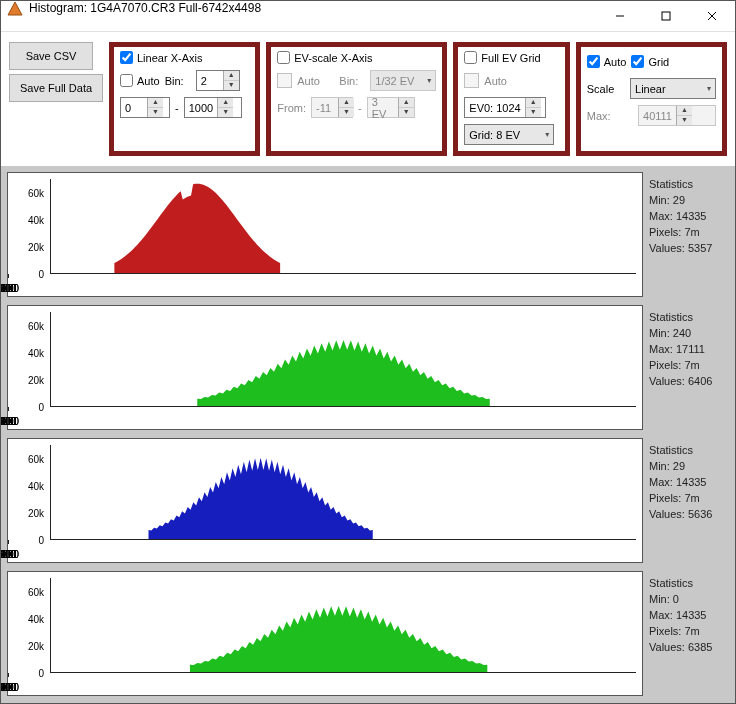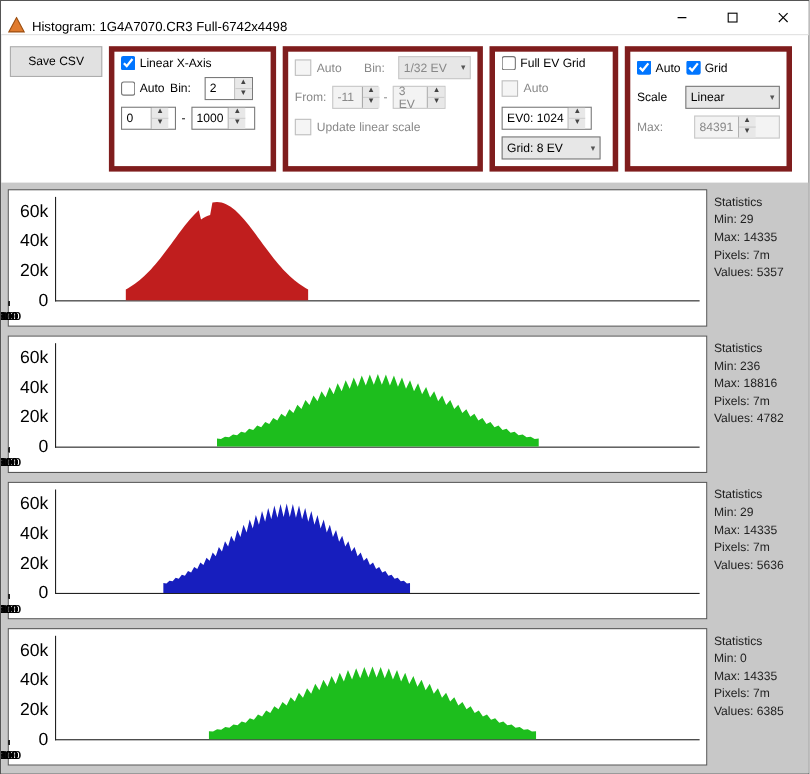--- a/index.html
+++ b/index.html
@@ -1,17 +1,17 @@
 <!DOCTYPE html>
 <html><head>
 <meta charset="utf-8">
 <style>
 html,body{margin:0;padding:0;font-family:"Segoe UI",Tahoma,sans-serif;font-size:11px;color:#000;background:#fff}
 .window{width:736px;height:704px;border:1px solid #555;box-sizing:border-box;display:flex;flex-direction:column;position:relative;background:#fff}
-.titlebar{height:30px;display:flex;align-items:flex-end;padding-left:6px;background:#fff;border-bottom:1px solid #e0e0e0;font-size:12px}
+.titlebar{height:30px;display:flex;align-items:flex-start;padding-left:6px;background:#fff;border-bottom:1px solid #e0e0e0;font-size:12px}
 .titlebar .icon{width:16px;height:16px;margin-right:6px;display:flex;align-items:center;justify-content:center}
 .win-btns{margin-left:auto;display:flex}
 .win-btn{width:46px;height:30px;display:flex;align-items:center;justify-content:center;font-size:12px;cursor:default}
 .toolbar{display:flex;gap:6px;padding:10px 8px 10px 8px}
 .btncol{display:flex;flex-direction:column;gap:4px}
 .btn{border:1px solid #adadad;background:#e1e1e1;padding:3px 6px;cursor:default;height:20px;display:flex;align-items:center;justify-content:center}
 .grp{border:5px solid #7f1d1d;background:#fff;padding:4px 6px 6px 6px;display:flex;flex-direction:column;gap:6px}
 .grp.disabled{color:#888}
 .row{display:flex;align-items:center;gap:5px;min-height:21px}
 label.cb{display:flex;align-items:center;gap:4px}
@@ -25,21 +25,21 @@
 .sp.b{border-top:1px solid #ccc}
 .sel{border:1px solid #7a7a7a;background:#e7e7e7;height:19px;display:flex;align-items:center;padding:0 4px;gap:4px}
 .sel.dis{border-color:#c8c8c8;color:#888}
 .chv{margin-left:auto;font-size:8px;color:#555}
 .txt{min-width:26px}
 .content{flex:1;background:#c8c8c8;padding:6px;display:flex;flex-direction:column;gap:8px;overflow:hidden}
 .panel{display:flex;gap:6px}
 .chart{flex:1;background:#fff;border:1px solid #555;position:relative;height:125px;box-sizing:border-box}
 .plot{position:absolute;left:42px;right:6px;top:6px;bottom:22px;border-left:1px solid #222;border-bottom:1px solid #222}
 .ylabels{position:absolute;left:0;top:6px;bottom:22px;width:40px}
-.yl{position:absolute;right:4px;font-size:16px;transform:translateY(50%)}
+.yl{position:absolute;right:4px;font-size:10px;transform:translateY(50%)}
 .xtxt{position:absolute;bottom:2px;font-size:10px;transform:translateX(-50%)}
 .xt{position:absolute;bottom:18px;width:1px;height:4px;background:#222}
 .stats{width:80px;font-size:11px;line-height:16px;color:#222;padding-top:4px}
 svg.area{position:absolute;left:0;bottom:0;width:100%;height:100%;overflow:visible}
 </style>
 </head>
 <body>
 
 <div class="window">
   <div class="titlebar">
@@ -65,20 +65,21 @@
             <line x1="1" y1="1" x2="9" y2="9" stroke="#000"></line>
             <line x1="9" y1="1" x2="1" y2="9" stroke="#000"></line>
           </svg>
         </div>
     </div>
   </div>
 
   <div class="toolbar">
     <div class="btncol">
       <div class="btn" style="width:70px">Save CSV</div>
+      <div class="btn" style="width:80px">Save Full Data</div>
     </div>
 
     <div class="grp" style="width:130px">
       <label class="cb">
           <input type="checkbox" checked="" style="">
           <span>Linear X-Axis</span>
         </label>
       <div class="row">
         <label class="cb">
             <input type="checkbox" style="">
@@ -106,20 +107,24 @@
             <span class="nv">1000</span>
             <span class="spin">
               <span class="sp">▲</span>
               <span class="sp b">▼</span>
             </span>
           </div>
       </div>
     </div>
 
     <div class="grp disabled" style="width:160px">
+      <label class="cb" style="color:#000">
+          <input type="checkbox" style="">
+          <span>EV-scale X-Axis</span>
+        </label>
       <div class="row">
         <span class="dcb"></span>
         <span>Auto</span>
         <span class="txt" style="margin-left:auto">Bin:</span>
         <div class="sel dis" style="width:56px">
             <span>1/32 EV</span>
             <span class="chv">▾</span>
           </div>
       </div>
       <div class="row">
@@ -132,24 +137,20 @@
             </span>
           </div>
         <span>-</span>
         <div class="numbox dis" style="width:46px">
             <span class="nv">3 EV</span>
             <span class="spin">
               <span class="sp">▲</span>
               <span class="sp b">▼</span>
             </span>
           </div>
-      </div>
-      <div class="row">
-        <span class="dcb"></span>
-        <span>Update linear scale</span>
       </div>
     </div>
 
     <div class="grp" style="width:95px">
       <label class="cb">
           <input type="checkbox" style="">
           <span>Full EV Grid</span>
         </label>
       <div class="row disabled" style="color:#888">
         <span class="dcb"></span>
@@ -186,21 +187,21 @@
       <div class="row">
         <span>Scale</span>
         <div class="sel" style="width:76px;margin-left:auto">
             <span>Linear</span>
             <span class="chv">▾</span>
           </div>
       </div>
       <div class="row disabled" style="color:#888">
         <span>Max:</span>
         <div class="numbox dis" style="width:76px;margin-left:auto">
-            <span class="nv">84391</span>
+            <span class="nv">40111</span>
             <span class="spin">
               <span class="sp">▲</span>
               <span class="sp b">▼</span>
             </span>
           </div>
       </div>
     </div>
   </div>
 
   <div class="content" id="content">
@@ -283,24 +284,24 @@
           <div class="xt"></div>
           <div class="xtxt">900</div>
           <div class="xt"></div>
           <div class="xtxt">1000</div>
           <div class="xt"></div>
           <div class="xtxt">1100</div>
           <div class="xt"></div>
         </div>
         <div class="stats">
           <div>Statistics</div>
-          <div>Min: 236</div>
-          <div>Max: 18816</div>
+          <div>Min: 240</div>
+          <div>Max: 17111</div>
           <div>Pixels: 7m</div>
-          <div>Values: 4782</div>
+          <div>Values: 6406</div>
         </div>
       </div>
       <div class="panel">
         <div class="chart">
           <div class="ylabels">
             <div class="yl" style="bottom: 85.7143%;">60k</div>
             <div class="yl" style="bottom: 57.1429%;">40k</div>
             <div class="yl" style="bottom: 28.5714%;">20k</div>
             <div class="yl" style="bottom: 0%;">0</div>
           </div>

